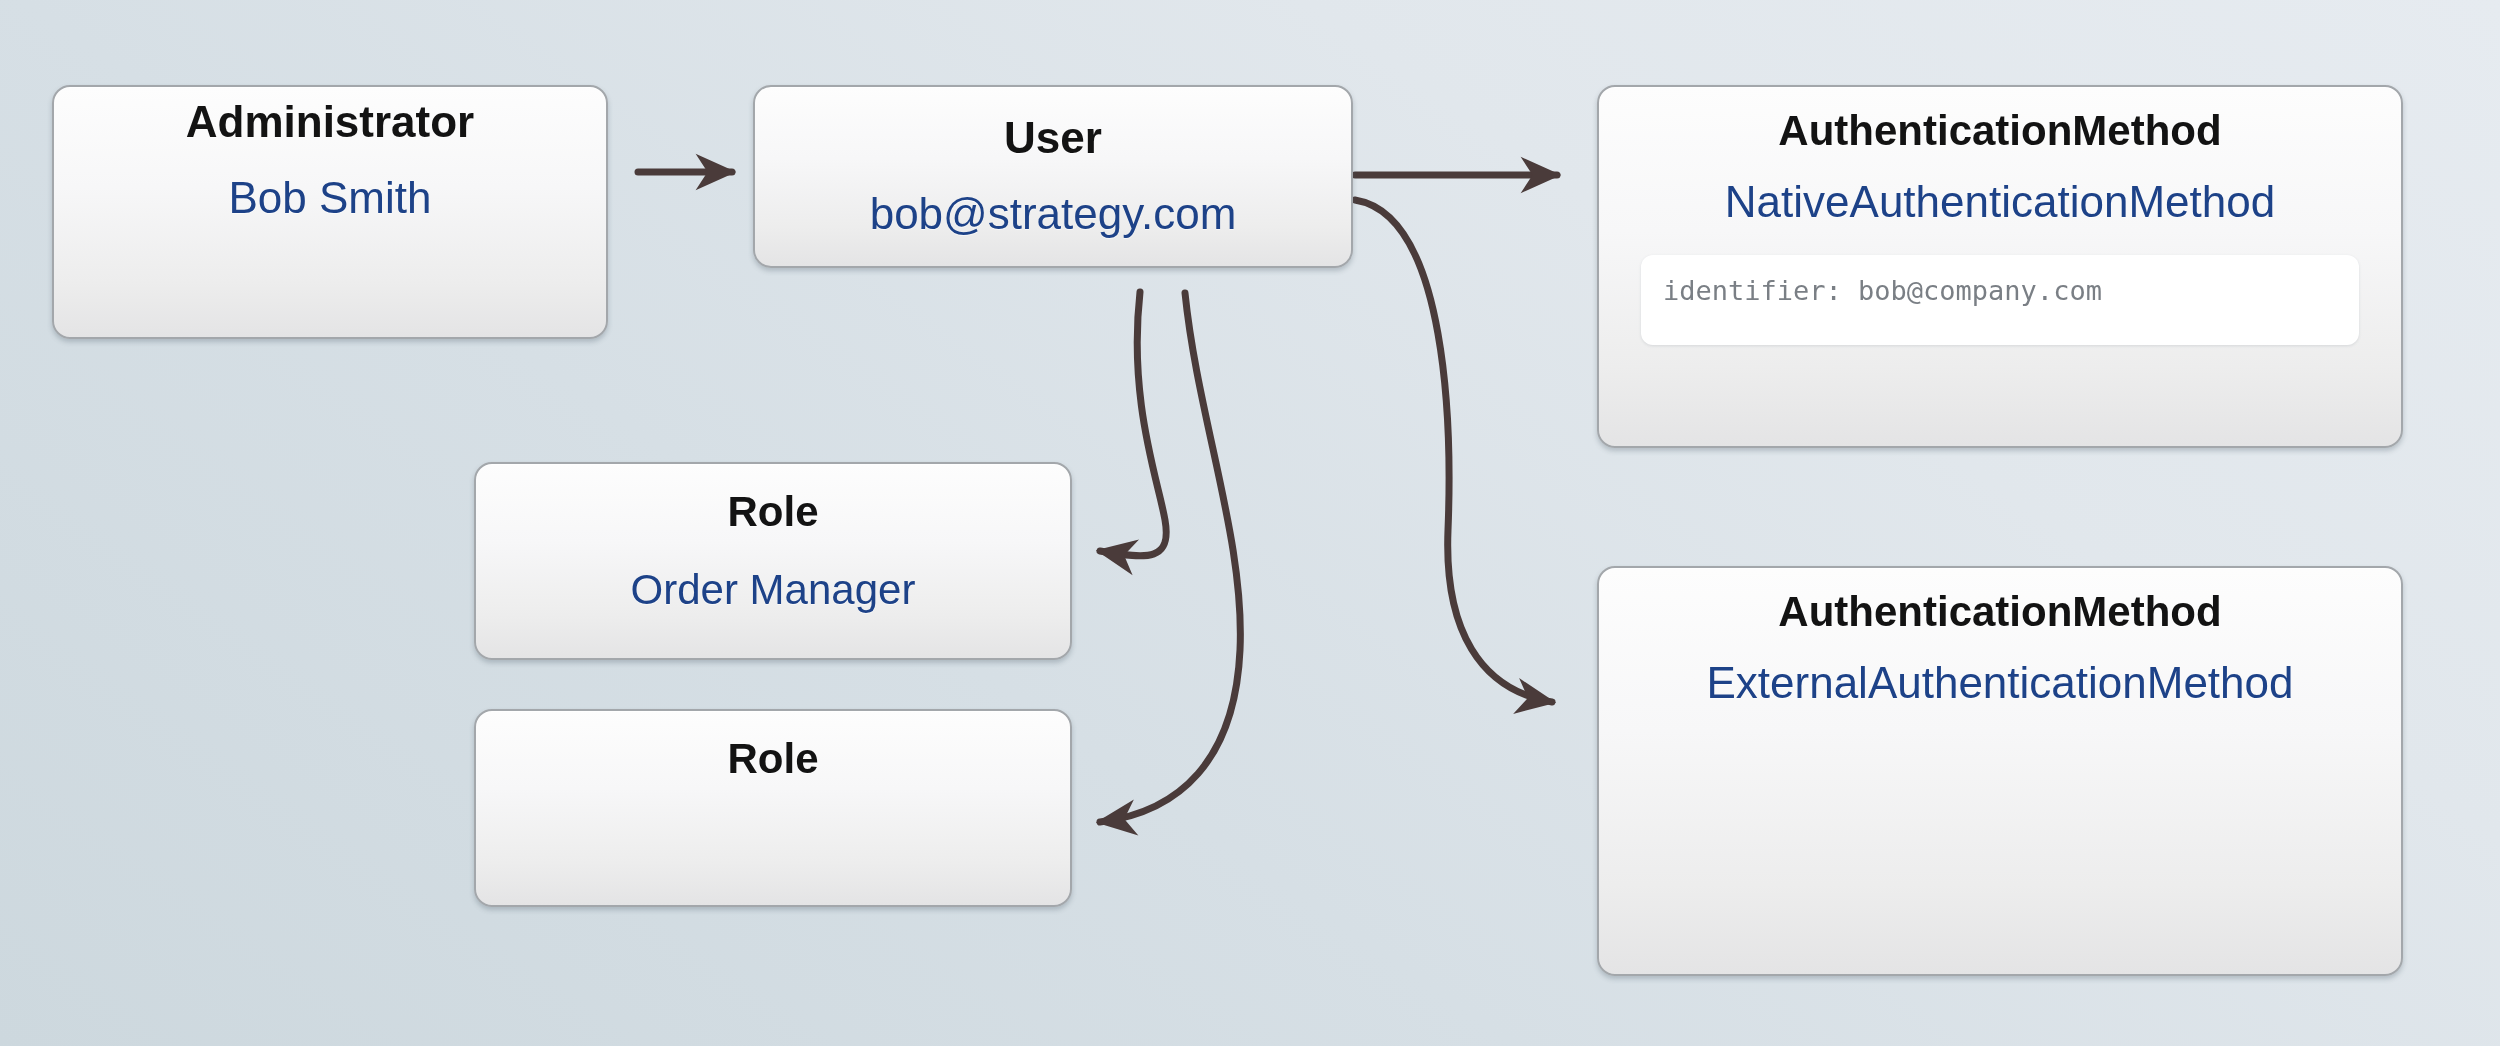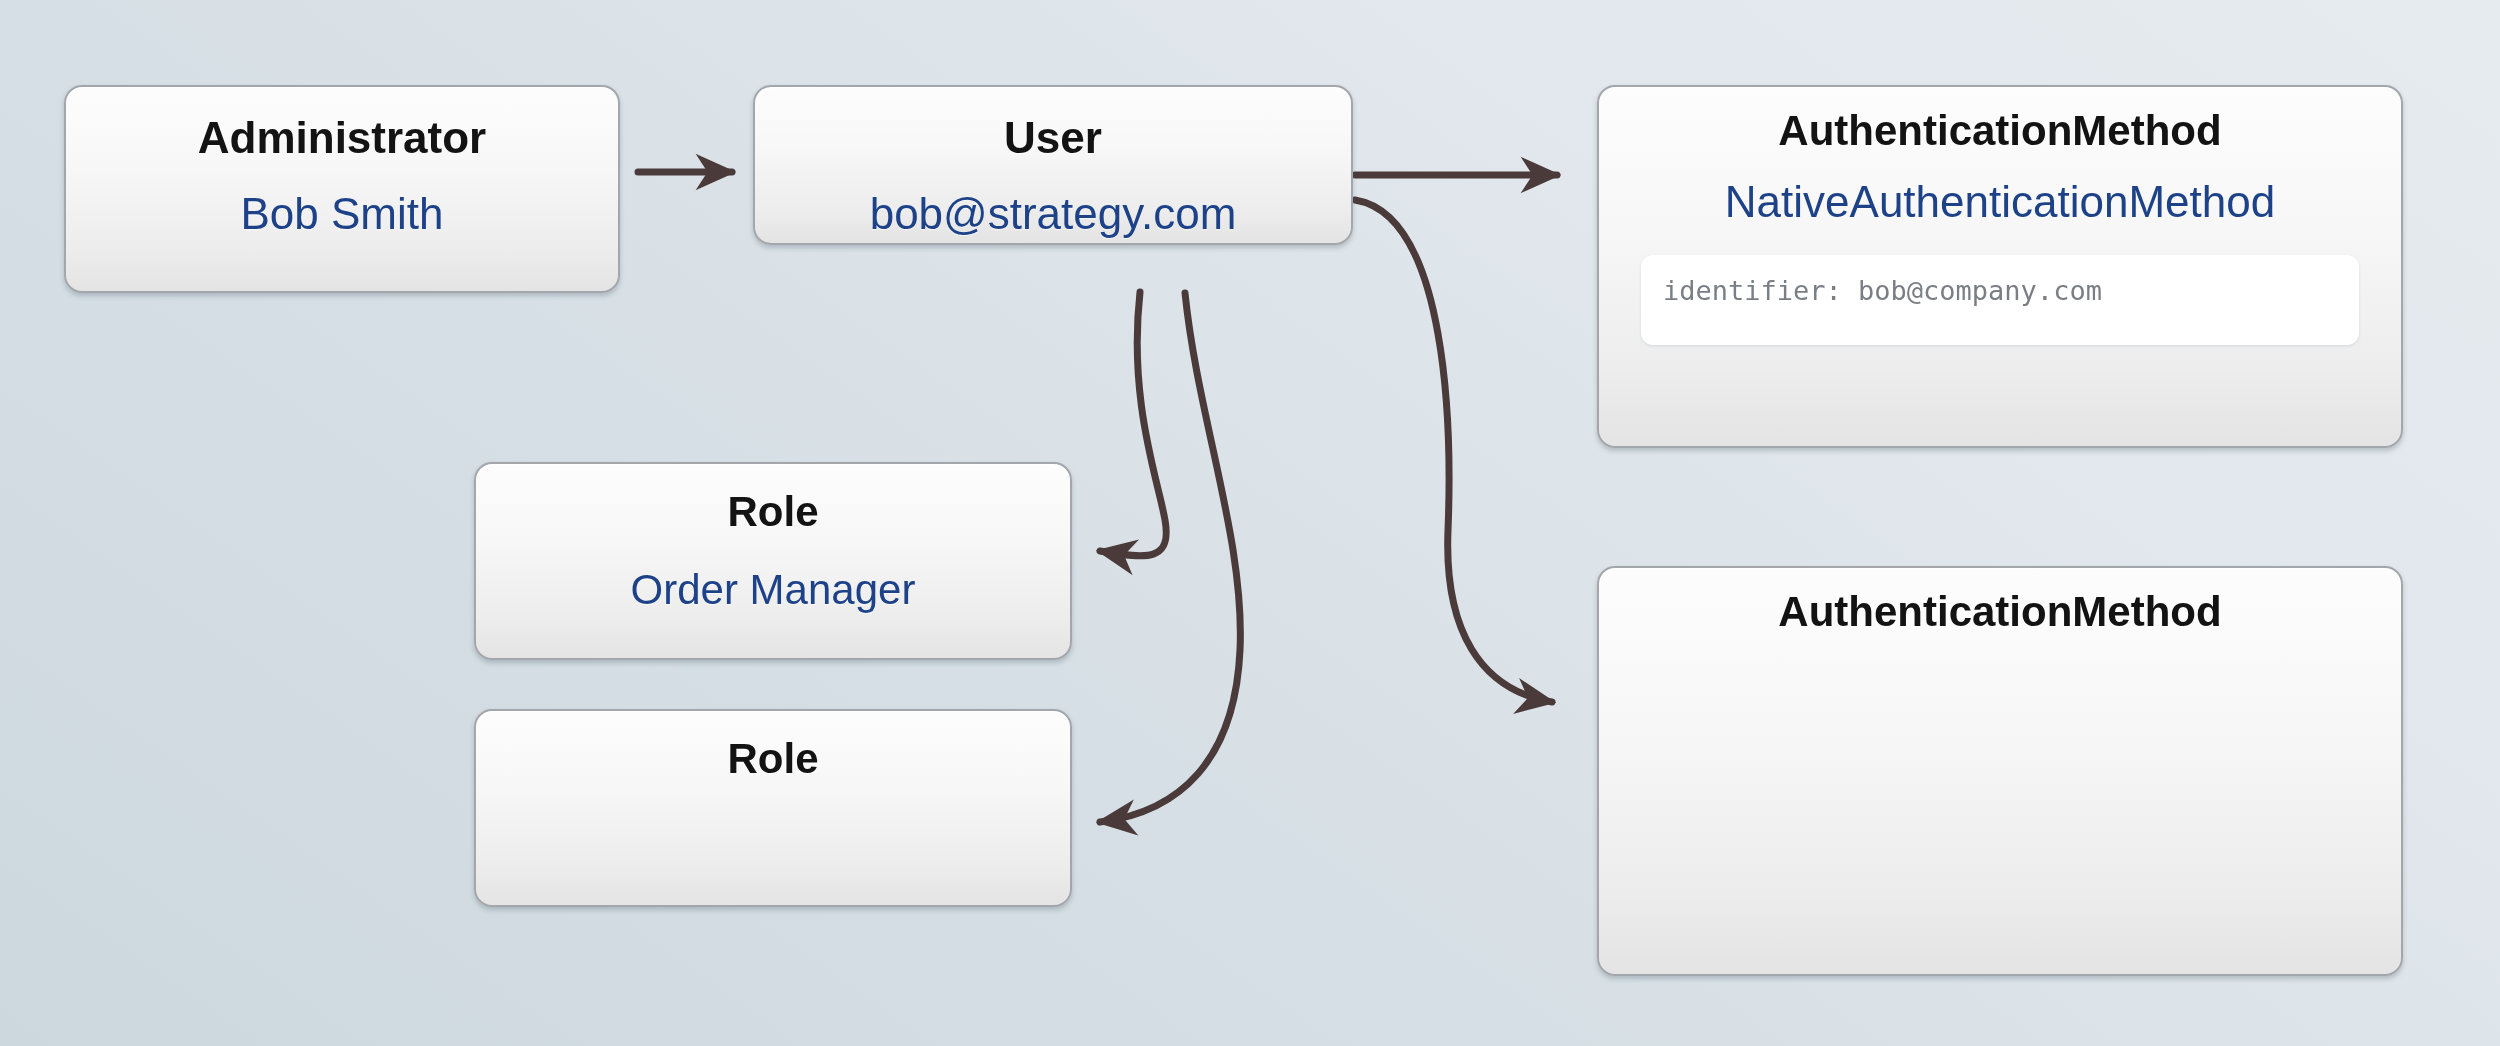--- a/index.html
+++ b/index.html
@@ -63,22 +63,22 @@
   .prop-line {
     font-family: "DejaVu Sans Mono", "Liberation Mono", monospace;
     font-size: 27px;
     line-height: 1.32;
     color: #7a7f85;
     white-space: pre;
     letter-spacing: 0px;
   }
 
   
-  #node-administrator { left: 64px;  top: 85px;  width: 556px; height: 208px; padding-top: 28px; }
-  #node-user          { left: 753px; top: 85px;  width: 600px; height: 160px; padding-top: 28px; }
+  #node-administrator { left: 52px;  top: 85px;  width: 556px; height: 254px; padding-top: 12px; }
+  #node-user          { left: 753px; top: 85px;  width: 600px; height: 183px; padding-top: 28px; }
   #node-role-order    { left: 474px; top: 462px; width: 598px; height: 198px; padding-top: 26px; }
   #node-role-customer { left: 474px; top: 709px; width: 598px; height: 198px; padding-top: 26px; }
   #node-auth-native   { left: 1597px;top: 85px;  width: 806px; height: 363px; padding-top: 22px; }
   #node-auth-external { left: 1597px;top: 566px; width: 806px; height: 410px; padding-top: 22px; }
 
   #node-administrator .node-type,
   #node-user .node-type          { font-size: 44px; margin-bottom: 30px; }
   #node-administrator .node-name,
   #node-user .node-name          { font-size: 44px; }
 
@@ -140,15 +140,16 @@
   <div class="node" id="node-auth-native">
     <div class="node-type">AuthenticationMethod</div>
     <div class="node-name">NativeAuthenticationMethod</div>
     <div class="props">
       <div class="prop-line">identifier: bob@company.com</div>
     </div>
   </div>
 
   <div class="node" id="node-auth-external">
     <div class="node-type">AuthenticationMethod</div>
+    <div class="node-name">ExternalAuthenticationMethod</div>
   </div>
 
 </div>
 
 </body></html>

